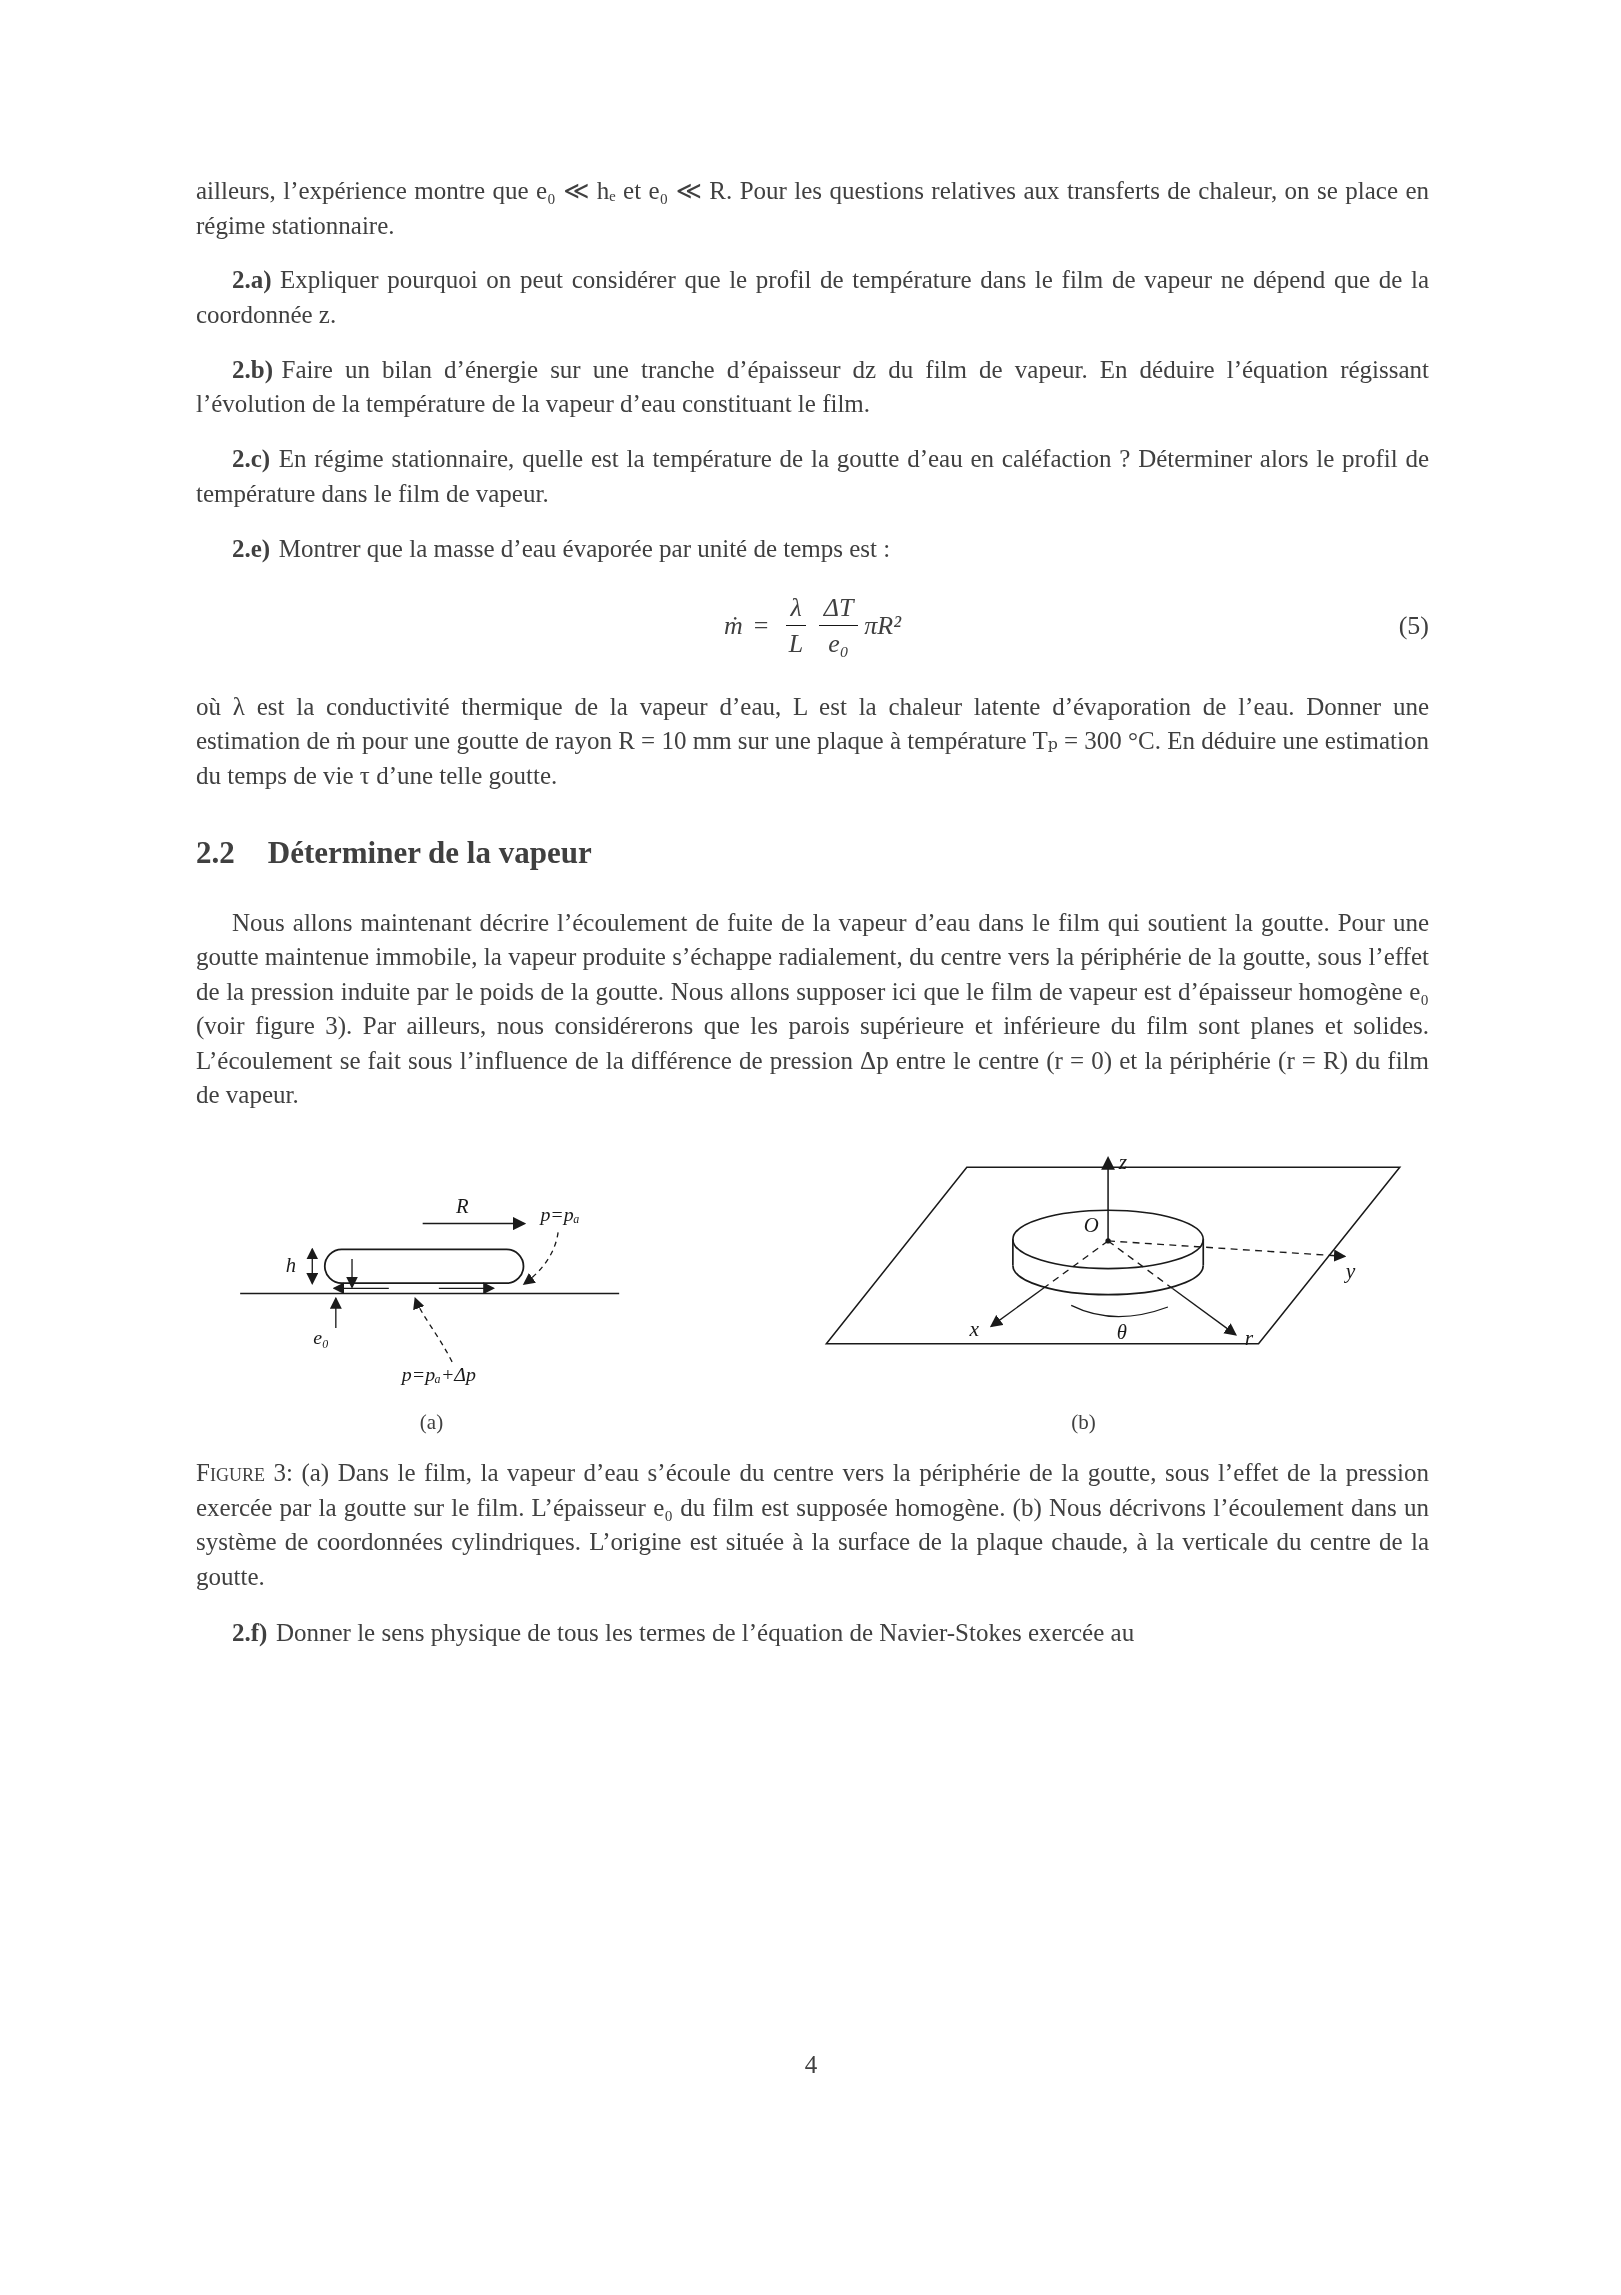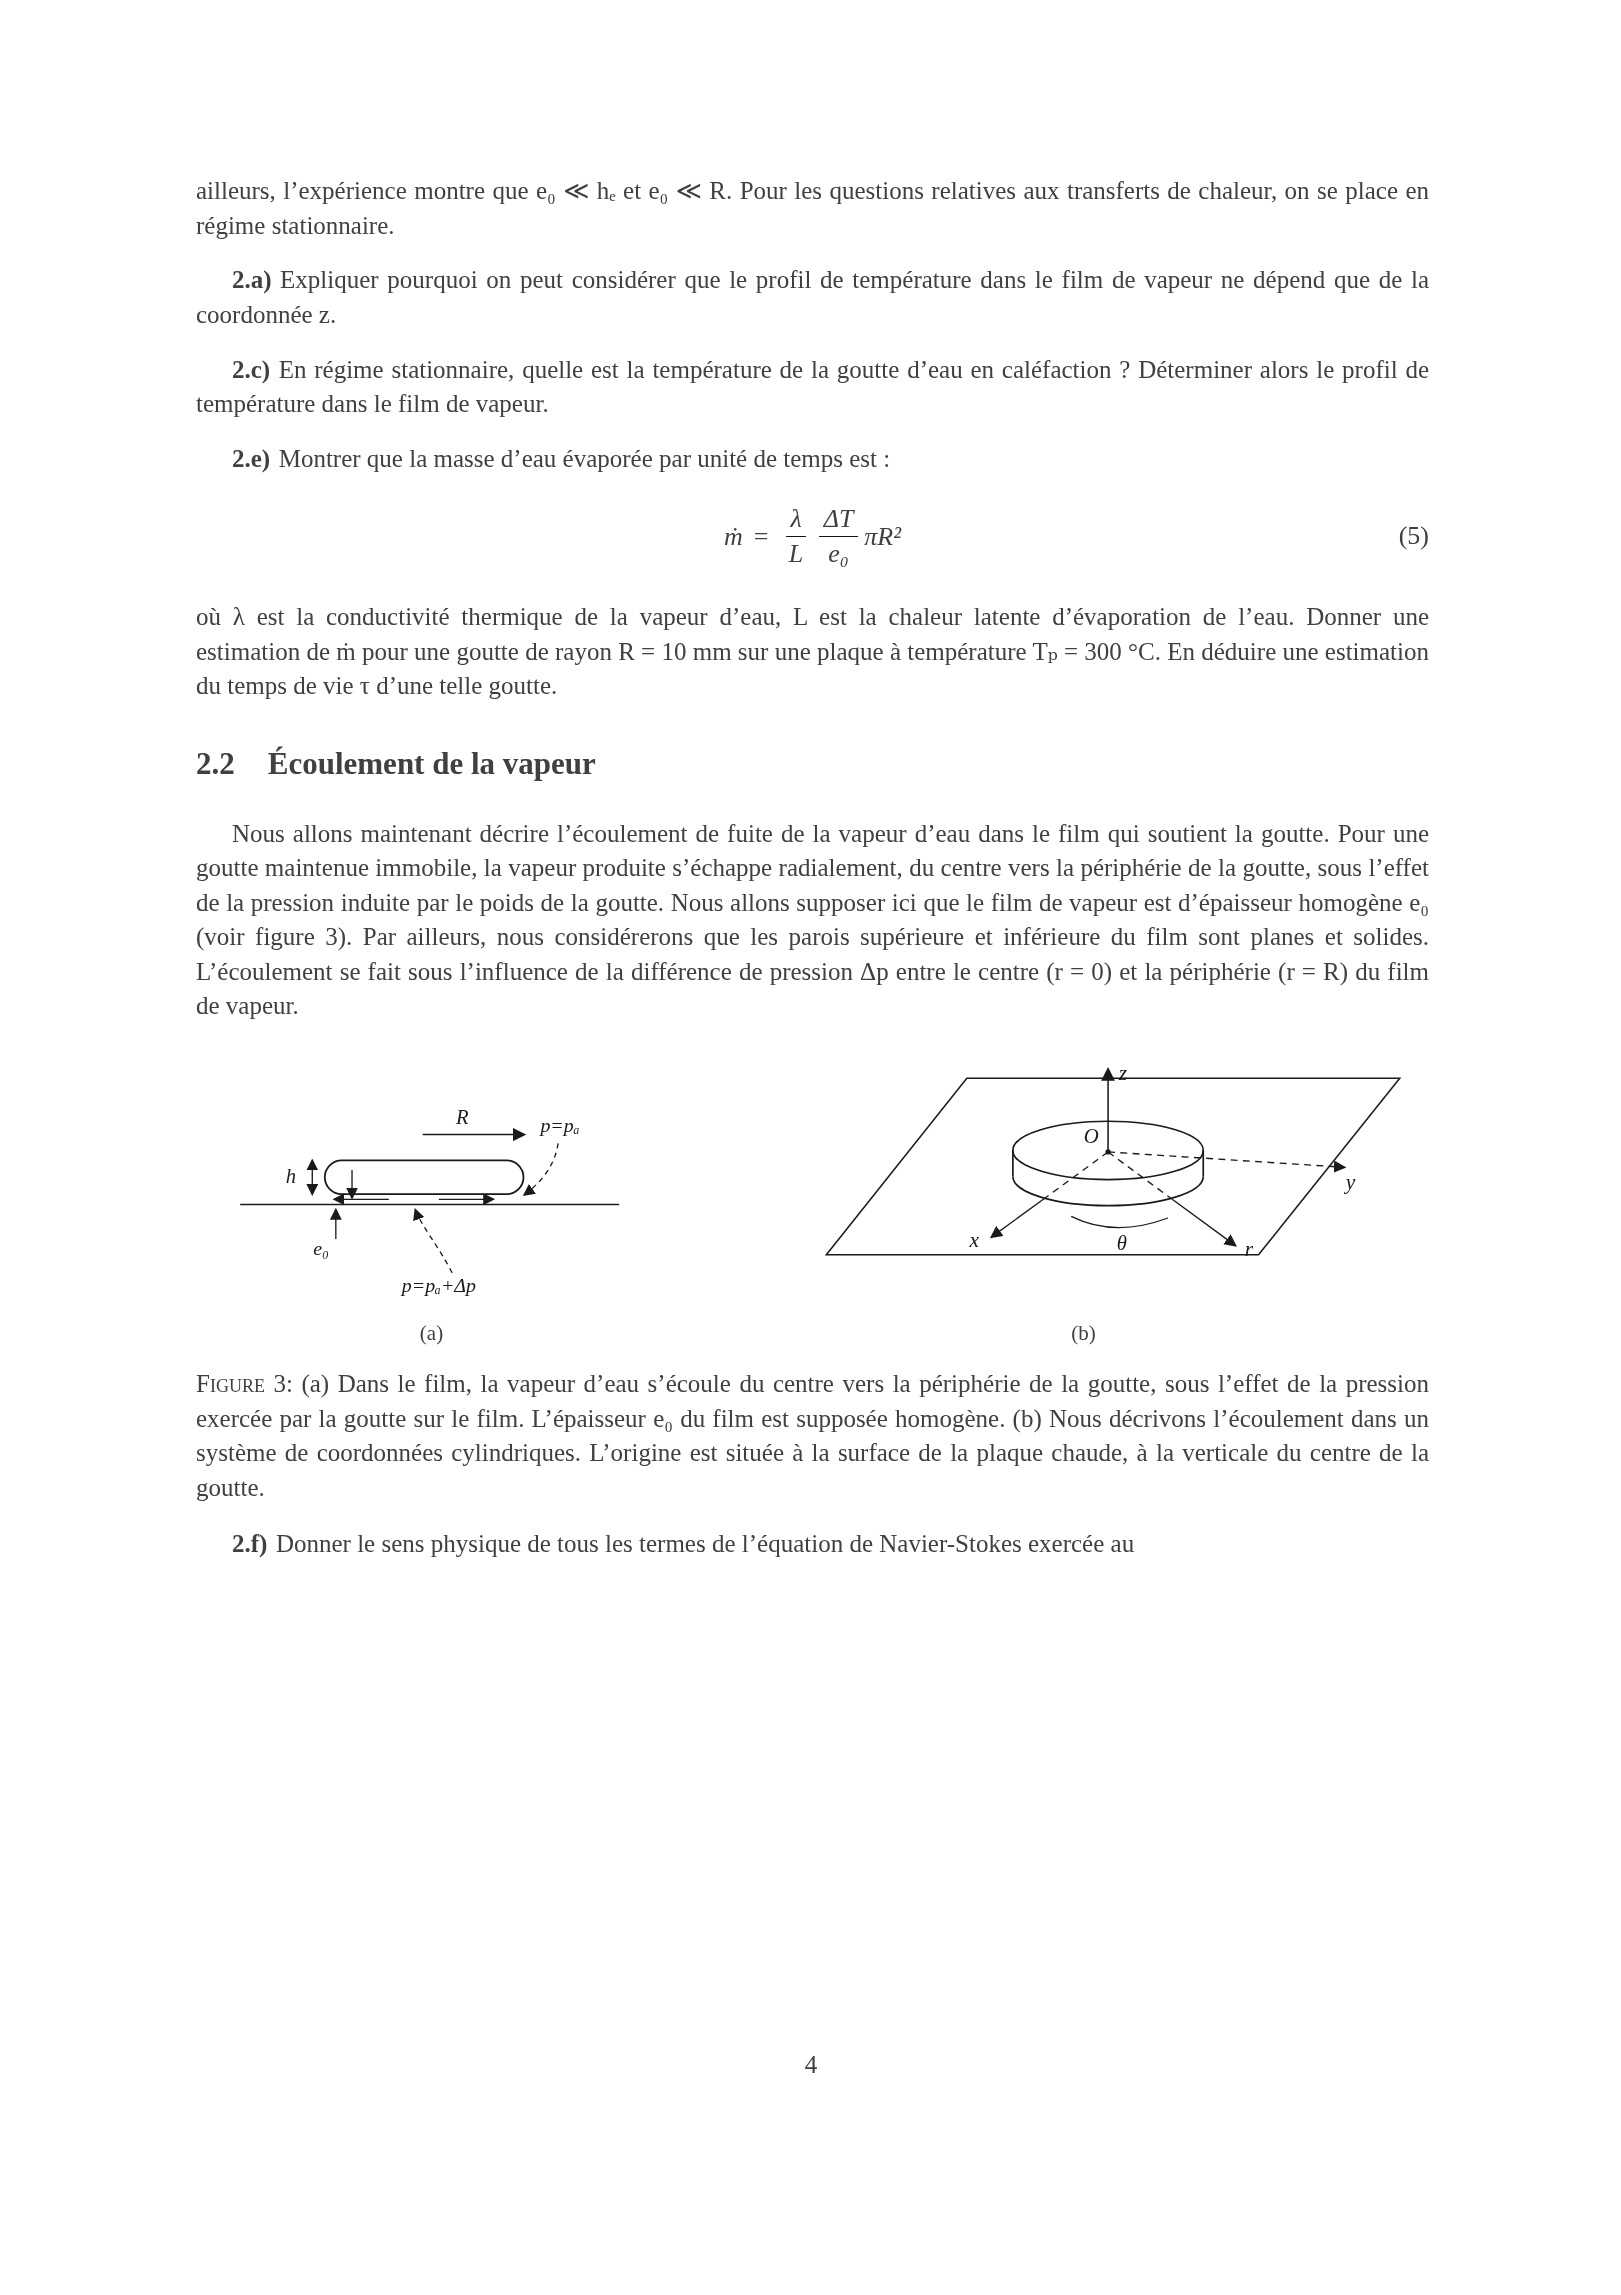--- a/index.html
+++ b/index.html
@@ -88,20 +88,21 @@
 </head>
 <body>
 
 <div class="page">
   <div class="content">
 
     <p class="noindent"><span>ailleurs, l’expérience montre que e₀ ≪ hₑ et e₀ ≪ R. Pour les questions relatives aux transferts de chaleur, on se place en régime stationnaire.</span></p>
 
     <p class="q"><span class="qlabel">2.a)</span><span>Expliquer pourquoi on peut considérer que le profil de température dans le film de vapeur ne dépend que de la coordonnée z.</span></p>
 
+    <p class="q"><span class="qlabel">2.b)</span><span>Faire un bilan d’énergie sur une tranche d’épaisseur dz du film de vapeur. En déduire l’équation régissant l’évolution de la température de la vapeur d’eau constituant le film.</span></p>
 
     <p class="q"><span class="qlabel">2.c)</span><span>En régime stationnaire, quelle est la température de la goutte d’eau en caléfaction ? Déterminer alors le profil de température dans le film de vapeur.</span></p>
 
 
     <p class="q"><span class="qlabel">2.e)</span><span>Montrer que la masse d’eau évaporée par unité de temps est :</span></p>
 
     <div class="equation">
       <span class="it">ṁ</span>
       <span class="eq-rel">=</span>
       <span class="frac">
@@ -111,21 +112,21 @@
       <span class="frac">
         <span class="num it">ΔT</span>
         <span class="den it">e₀</span>
       </span>
       <span class="it">πR²</span>
       <span class="eq-tag">(5)</span>
     </div>
 
     <p class="noindent"><span>où λ est la conductivité thermique de la vapeur d’eau, L est la chaleur latente d’évaporation de l’eau. Donner une estimation de ṁ pour une goutte de rayon R = 10 mm sur une plaque à température Tₚ = 300 °C. En déduire une estimation du temps de vie τ d’une telle goutte.</span></p>
 
-    <h2><span class="secnum">2.2</span><span>Écoulement de la vapeur</span></h2>
+    <h2><span class="secnum">2.2</span><span>Déterminer de la vapeur</span></h2>
 
     <p class="q"><span>Nous allons maintenant décrire l’écoulement de fuite de la vapeur d’eau dans le film qui soutient la goutte. Pour une goutte maintenue immobile, la vapeur produite s’échappe radialement, du centre vers la périphérie de la goutte, sous l’effet de la pression induite par le poids de la goutte. Nous allons supposer ici que le film de vapeur est d’épaisseur homogène e₀ (voir figure 3). Par ailleurs, nous considérerons que les parois supérieure et inférieure du film sont planes et solides. L’écoulement se fait sous l’influence de la différence de pression Δp entre le centre (r = 0) et la périphérie (r = R) du film de vapeur.</span></p>
 
     <div class="figure">
 
       <div class="subfig">
         <svg width="471" height="261" viewBox="0 0 640 354" xmlns="http://www.w3.org/2000/svg" style="font-size:32px">
           <defs>
             <marker id="ahA" viewBox="0 0 10 10" refX="8.5" refY="5" markerWidth="9" markerHeight="9" orient="auto-start-reverse">
               <path d="M0,0 L10,5 L0,10 z" fill="#1a1a1a"></path>

